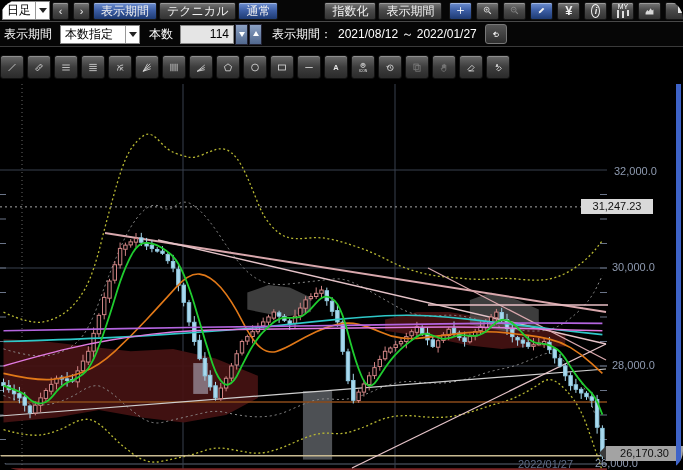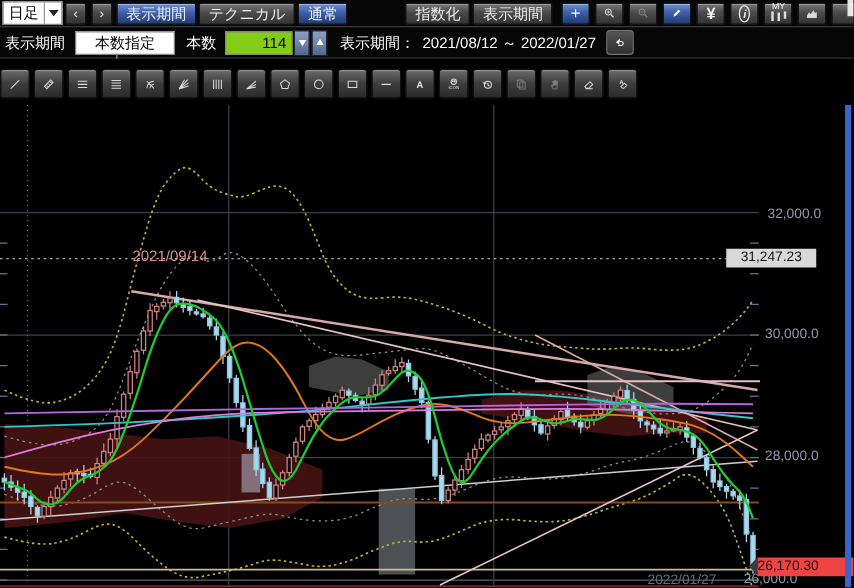--- a/index.html
+++ b/index.html
@@ -1,56 +1,56 @@
 <!DOCTYPE html>
 <html><head>
 <meta charset="utf-8">
 <style>
   html,body{margin:0;padding:0;background:#000;}
   body{font-family:"Liberation Sans","DejaVu Sans",sans-serif;}
-  #app{position:relative;width:683px;height:470px;background:#000;overflow:hidden;}
+  #app{position:relative;width:683px;height:470px;background:#000;overflow:hidden;border-radius:19px;}
   
   .row{position:absolute;left:0;width:683px;display:flex;align-items:center;background:#060606;z-index:3;box-sizing:border-box;}
   #row1{top:0;height:22px;border-bottom:1px solid #484848;}
   #row2{top:22px;height:25px;border-bottom:1px solid #3a3a3a;}
   #row3{top:47px;height:37px;background:#000;align-items:flex-start;padding-top:8px;}
   .gbtn{height:18px;margin:0 1px;padding:0 7px;font-size:12px;line-height:17px;color:#f0f0f0;
     background:linear-gradient(#787878,#4a4a4a 45%,#333);border:1px solid #141414;border-radius:2px;
     box-shadow:inset 0 1px 0 #9a9a9a;white-space:nowrap;cursor:pointer;}
   .gbtn.blue{background:linear-gradient(#6e8fd0,#3d5fa6 45%,#1e3a72);box-shadow:inset 0 1px 0 #9fb6e2;}
   .ibtn{width:23px;height:18px;margin:0 2px;display:flex;align-items:center;justify-content:center;
     background:linear-gradient(#787878,#4a4a4a 45%,#333);border:1px solid #141414;border-radius:2px;
     box-shadow:inset 0 1px 0 #9a9a9a;cursor:pointer;color:#eee;font-size:11px;}
   .ibtn.blue{background:linear-gradient(#6e8fd0,#3d5fa6 45%,#1e3a72);box-shadow:inset 0 1px 0 #9fb6e2;}
   .ibtn.dim svg,.ibtn.dim span{opacity:.4;}
   .sel{height:17px;background:#fff;color:#000;font-size:12px;display:flex;align-items:center;
     border:1px solid #888;cursor:pointer;}
   .sel .txt{padding:0 4px;flex:1;white-space:nowrap;}
   .sel .arr{width:13px;height:100%;border-left:1px solid #999;display:flex;align-items:center;justify-content:center;}
   .sel .arr::after{content:"";border:4px solid transparent;border-top:5px solid #222;margin-top:4px;}
   .lbl{color:#fff;font-size:12px;white-space:nowrap;}
-  .numin{width:44px;height:17px;background:#84cc16;border:1px solid #888;color:#000;font-size:12px;
+  .numin{width:44px;height:17px;background:#e5e5e5;border:1px solid #888;color:#000;font-size:12px;
     text-align:right;padding:0 4px;}
   .spin{width:11px;height:19px;margin-left:1px;background:linear-gradient(#8ba1c4,#51688e);border:1px solid #223;
     display:flex;align-items:center;justify-content:center;cursor:pointer;}
   .spin.dn::after{content:"";border:3.5px solid transparent;border-top:5px solid #fff;margin-top:4px;}
   .spin.up::after{content:"";border:3.5px solid transparent;border-bottom:5px solid #fff;margin-bottom:4px;}
   .tbtn{width:24px;height:24px;margin-right:3px;display:flex;align-items:center;justify-content:center;
     background:linear-gradient(#6a6a6a,#3d3d3d 50%,#2b2b2b);border:1px solid #111;border-radius:3px;
     box-shadow:inset 0 1px 0 #8f8f8f;cursor:pointer;}
   .tbtn.dim svg{opacity:.38;}
   .retbtn{width:22px;height:20px;margin-left:8px;background:linear-gradient(#555,#2e2e2e);border:1px solid #777;
     border-radius:3px;display:flex;align-items:center;justify-content:center;cursor:pointer;}
   
   #chart-svg{position:absolute;left:0;top:0;z-index:1;}
   .axlabel{position:absolute;color:#8e9ab0;font-size:11px;z-index:2;white-space:nowrap;}
   #lvlbox{position:absolute;left:581px;width:72px;height:15px;background:#d9d9d9;color:#111;font-size:11px;
     line-height:15px;text-align:center;z-index:2;}
-  #pricebox{position:absolute;left:606px;width:77px;height:15px;background:#ef4444;color:#111;font-size:11px;
-    line-height:15px;z-index:2;}
+  #pricebox{position:absolute;left:606px;width:77px;height:15px;background:#a3a3a3;color:#111;font-size:11px;
+    line-height:15px;text-align:center;z-index:2;}
   #pricebox::before{content:"";position:absolute;left:-7px;top:0;border:7.5px solid transparent;border-right:7px solid #3a3a3a;border-left:none;}
   #annot{position:absolute;left:38px;top:197px;width:128px;text-align:right;color:#e08d8d;font-size:12px;line-height:16px;z-index:2;}
   #datelabel{position:absolute;left:518px;top:458px;color:#5d6b85;font-size:11px;z-index:2;}
   #vscroll{position:absolute;left:676px;top:28px;width:5px;height:442px;background:#3e63c8;z-index:2;}
   #topTick{position:absolute;left:678px;top:0;width:5px;height:13px;background:#e8e8e8;z-index:4;}
   .sp44{width:44px;}
 </style>
 </head>
 <body>
 
@@ -117,21 +117,21 @@
           <svg width="16" height="14" viewBox="0 0 16 16">
             <path d="M1 14V11l3-5 2.5 2.5L10 3l2.5 4L15 5.5V14z" fill="#d8d8d8"></path>
           </svg>
         </button>
         <button class="ibtn"></button>
       </span>
   </div>
 
   <div id="row2" class="row">
     <span class="lbl" style="margin-left:4px">表示期間</span>
-    <div class="sel" style="width:78px;margin-left:8px;flex-direction:column;">
+    <div class="sel" style="width:78px;margin-left:8px;">
       <span class="txt">本数指定</span>
       <span class="arr"></span>
     </div>
     <span class="lbl" style="margin-left:9px">本数</span>
     <input class="numin" style="margin-left: 7px;" value="114">
     <span class="spin dn"></span>
     <span class="spin up"></span>
     <span class="lbl" style="margin-left:10px">表示期間：</span>
     <span class="lbl" style="margin-left:6px">2021/08/12 ～ 2022/01/27</span>
     <button class="retbtn">
@@ -538,19 +538,18 @@
 
   <div class="axlabel" style="left: 614px; top: 165px;" id="yl0">32,000.0</div>
   <div class="axlabel" style="left: 612px; top: 261px;" id="yl1">30,000.0</div>
   <div class="axlabel" style="left: 612px; top: 359px;" id="yl2">28,000.0</div>
   <div class="axlabel" style="left: 595px; top: 457px;" id="yl3">26,000.0</div>
 
   <div id="lvlbox" style="top: 199px;">31,247.23</div>
   <div id="pricebox" style="top: 446px;">26,170.30</div>
 
   <div id="annot">
-    <div>2021/09/14</div>
   </div>
 
   <div id="datelabel">2022/01/27</div>
   <div id="vscroll"></div>
   <div id="topTick"></div>
 </div>
 
 </body></html>

